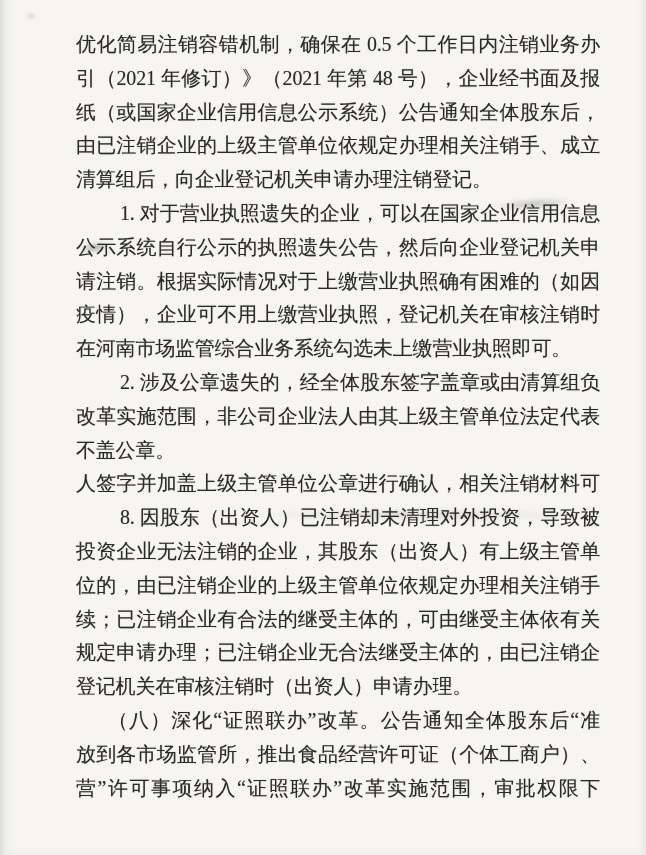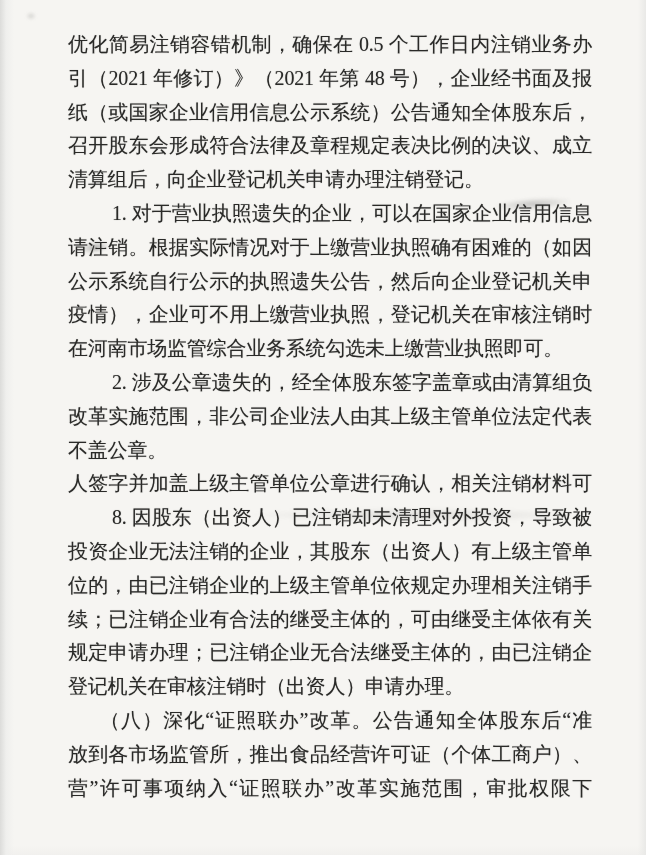--- a/index.html
+++ b/index.html
@@ -14,21 +14,21 @@
     overflow: hidden;
     background:
       linear-gradient(90deg, #dcdcda 0px, #efefed 6px, rgba(246,245,242,0) 14px),
       linear-gradient(270deg, #e9e9e7 0px, rgba(246,245,242,0) 8px),
       linear-gradient(0deg, #f1f0ee 0px, rgba(246,245,242,0) 10px),
       var(--paper, #f6f5f2);
     font-family: "Liberation Serif", "DejaVu Serif", serif;
   }
   .text-block {
     position: absolute;
-    left: 68px;
+    left: 76px;
     top: 28px;
     width: 524px;
   }
   .text-line {
     height: 33.8px;
     line-height: 33.8px;
     font-size: 20px;
     letter-spacing: -0.2px;
     color: var(--ink, #2a2a28);
     white-space: nowrap;
@@ -70,25 +70,25 @@
 
 <div class="page" style="--paper: #f6f5f2; --ink: #2a2a28;">
   <div class="smudge smudge-1"></div>
   <div class="smudge smudge-2"></div>
   <div class="smudge smudge-3"></div>
   <div class="smudge smudge-4"></div>
   <div class="text-block" id="text-block">
       <div class="text-line justify">优化简易注销容错机制，确保在 0.5 个工作日内注销业务办</div>
       <div class="text-line justify">引（2021 年修订）》（2021 年第 48 号），企业经书面及报</div>
       <div class="text-line justify">纸（或国家企业信用信息公示系统）公告通知全体股东后，</div>
-      <div class="text-line justify">召开股东会形成符合法律及章程规定表决比例的决议、成立</div>
+      <div class="text-line justify">由已注销企业的上级主管单位依规定办理相关注销手、成立</div>
       <div class="text-line">清算组后，向企业登记机关申请办理注销登记。</div>
       <div class="text-line justify" style="padding-left: 44px;">1. 对于营业执照遗失的企业，可以在国家企业信用信息</div>
+      <div class="text-line justify">公示系统自行公示的执照遗失公告，然后向企业登记机关申</div>
       <div class="text-line justify">请注销。根据实际情况对于上缴营业执照确有困难的（如因</div>
-      <div class="text-line justify">公示系统自行公示的执照遗失公告，然后向企业登记机关申</div>
       <div class="text-line justify">疫情），企业可不用上缴营业执照，登记机关在审核注销时</div>
       <div class="text-line">在河南市场监管综合业务系统勾选未上缴营业执照即可。</div>
       <div class="text-line justify" style="padding-left: 44px; font-family: Liberation Serif, serif;">2. 涉及公章遗失的，经全体股东签字盖章或由清算组负</div>
       <div class="text-line justify">改革实施范围，非公司企业法人由其上级主管单位法定代表</div>
       <div class="text-line">不盖公章。</div>
       <div class="text-line justify">人签字并加盖上级主管单位公章进行确认，相关注销材料可</div>
       <div class="text-line justify" style="padding-left: 44px;">8. 因股东（出资人）已注销却未清理对外投资，导致被</div>
       <div class="text-line justify">投资企业无法注销的企业，其股东（出资人）有上级主管单</div>
       <div class="text-line justify">位的，由已注销企业的上级主管单位依规定办理相关注销手</div>
       <div class="text-line justify">续；已注销企业有合法的继受主体的，可由继受主体依有关</div>

